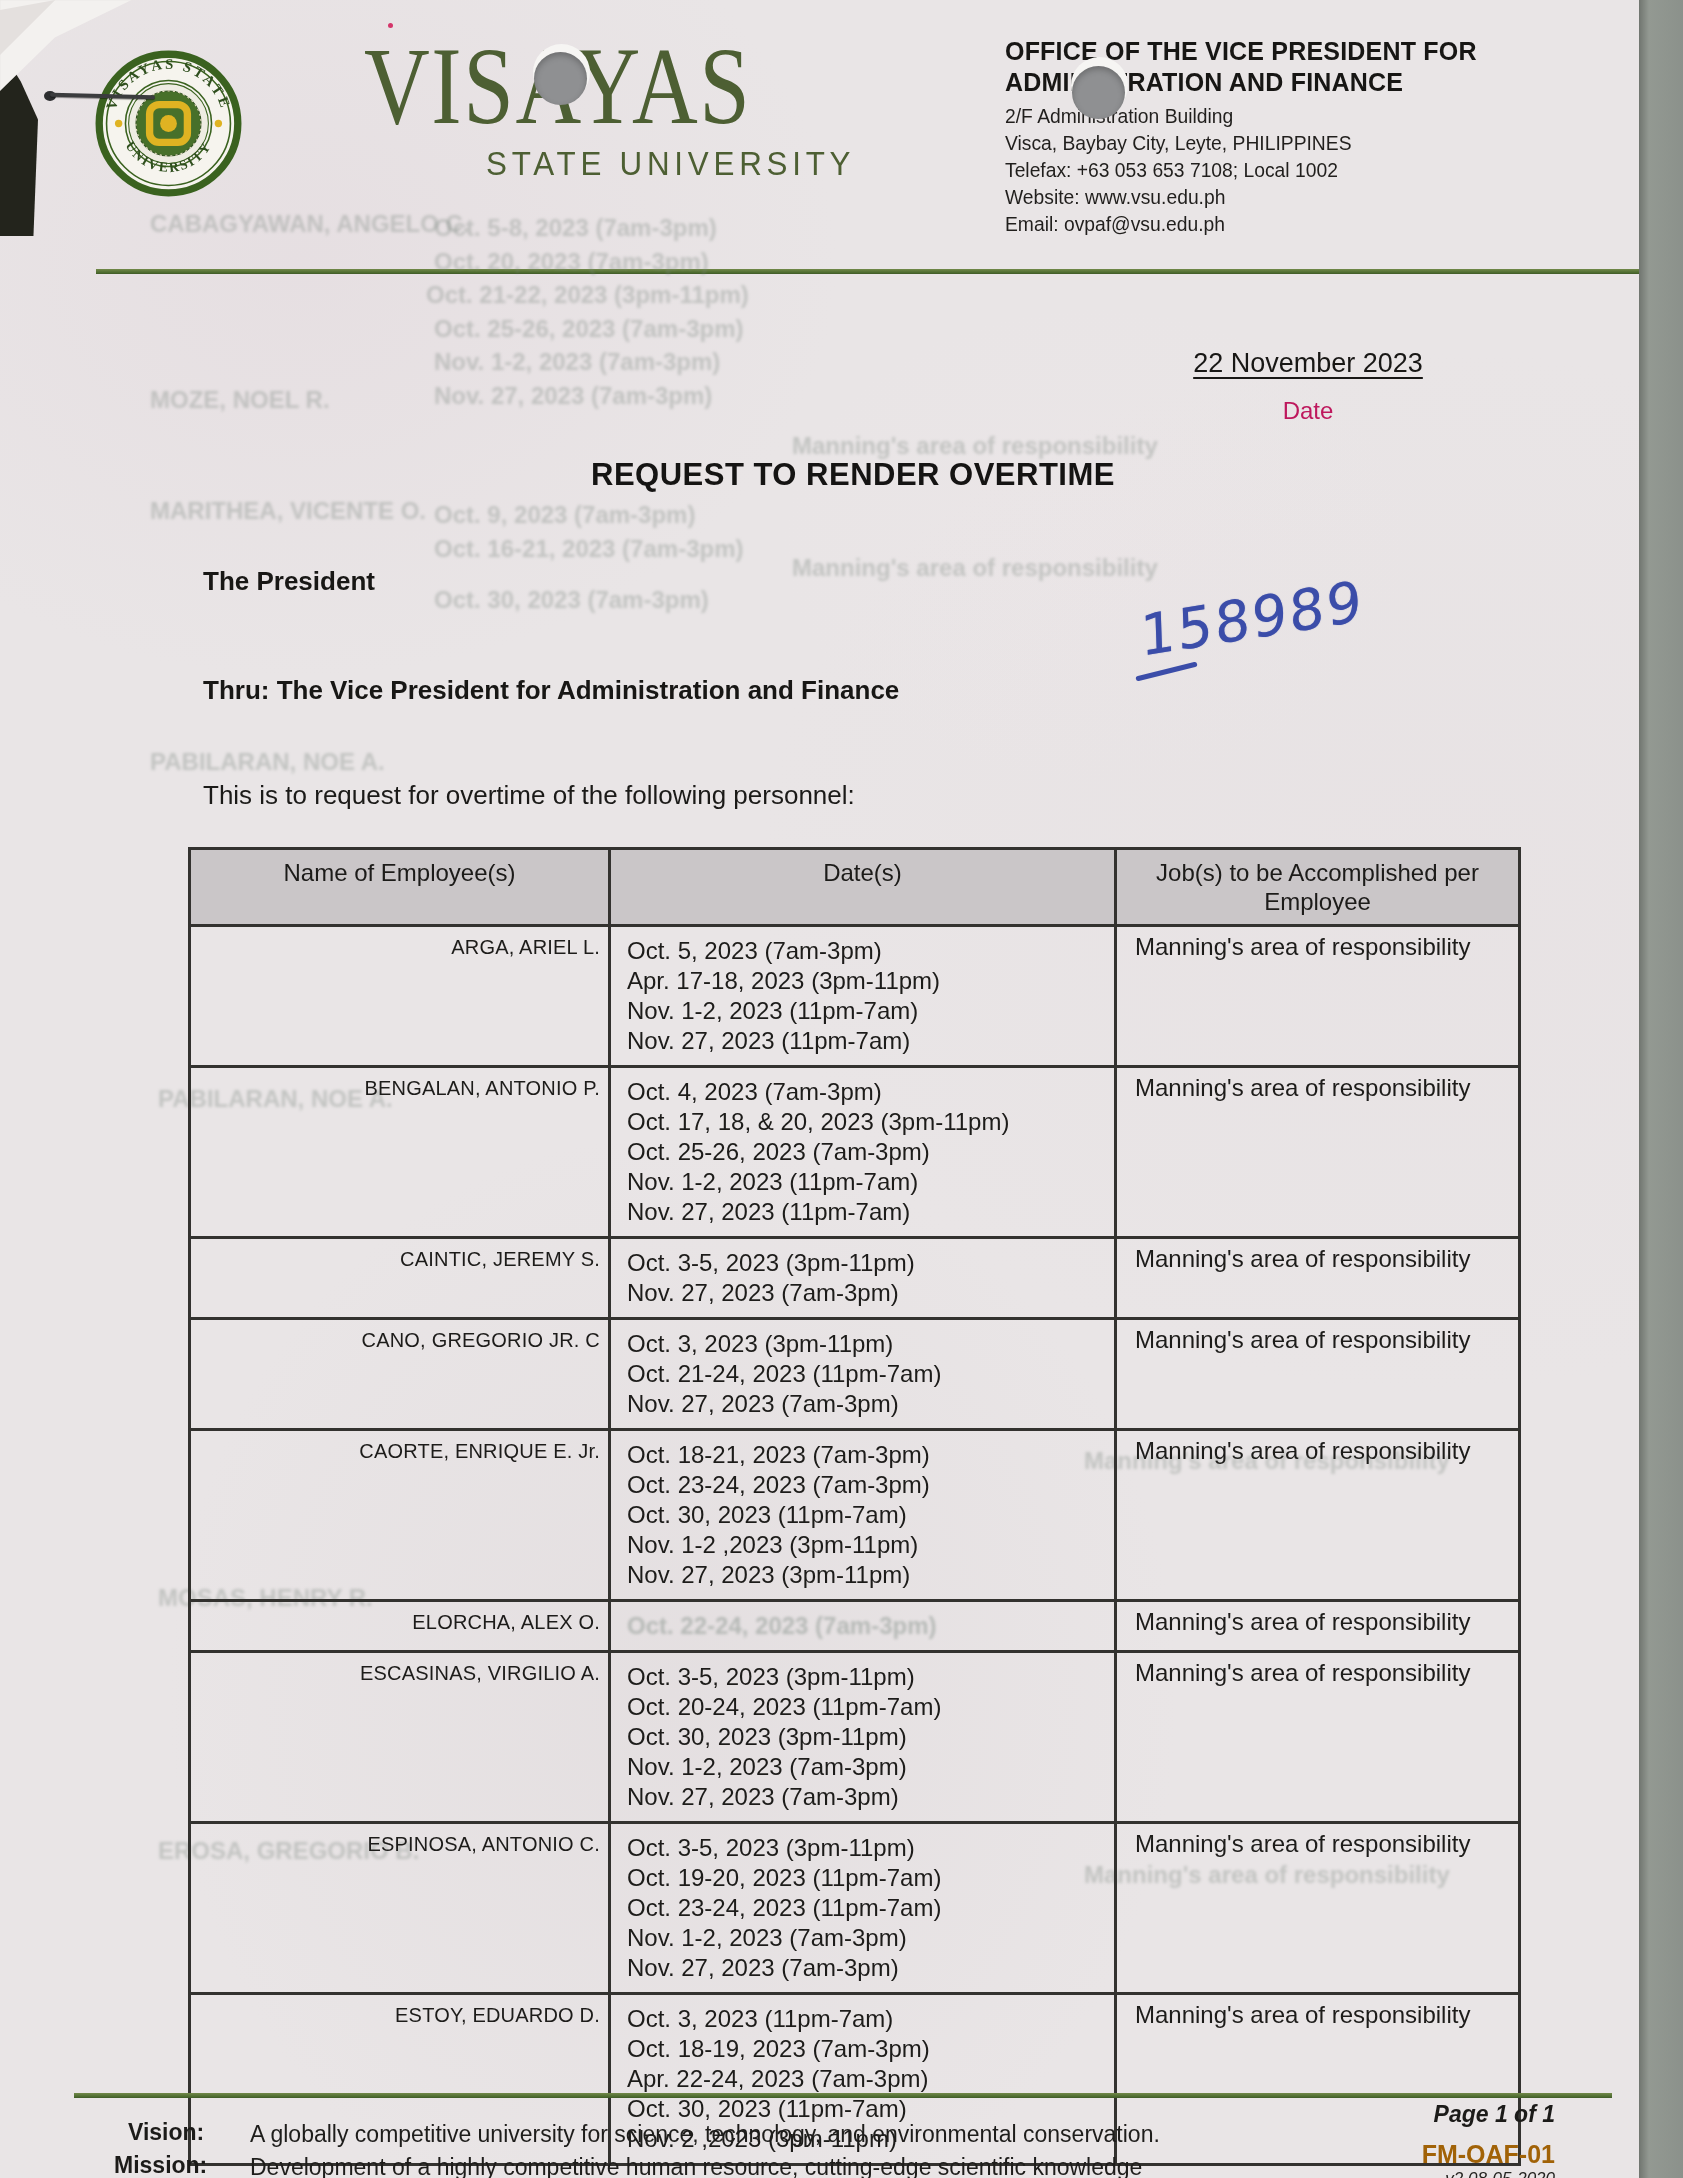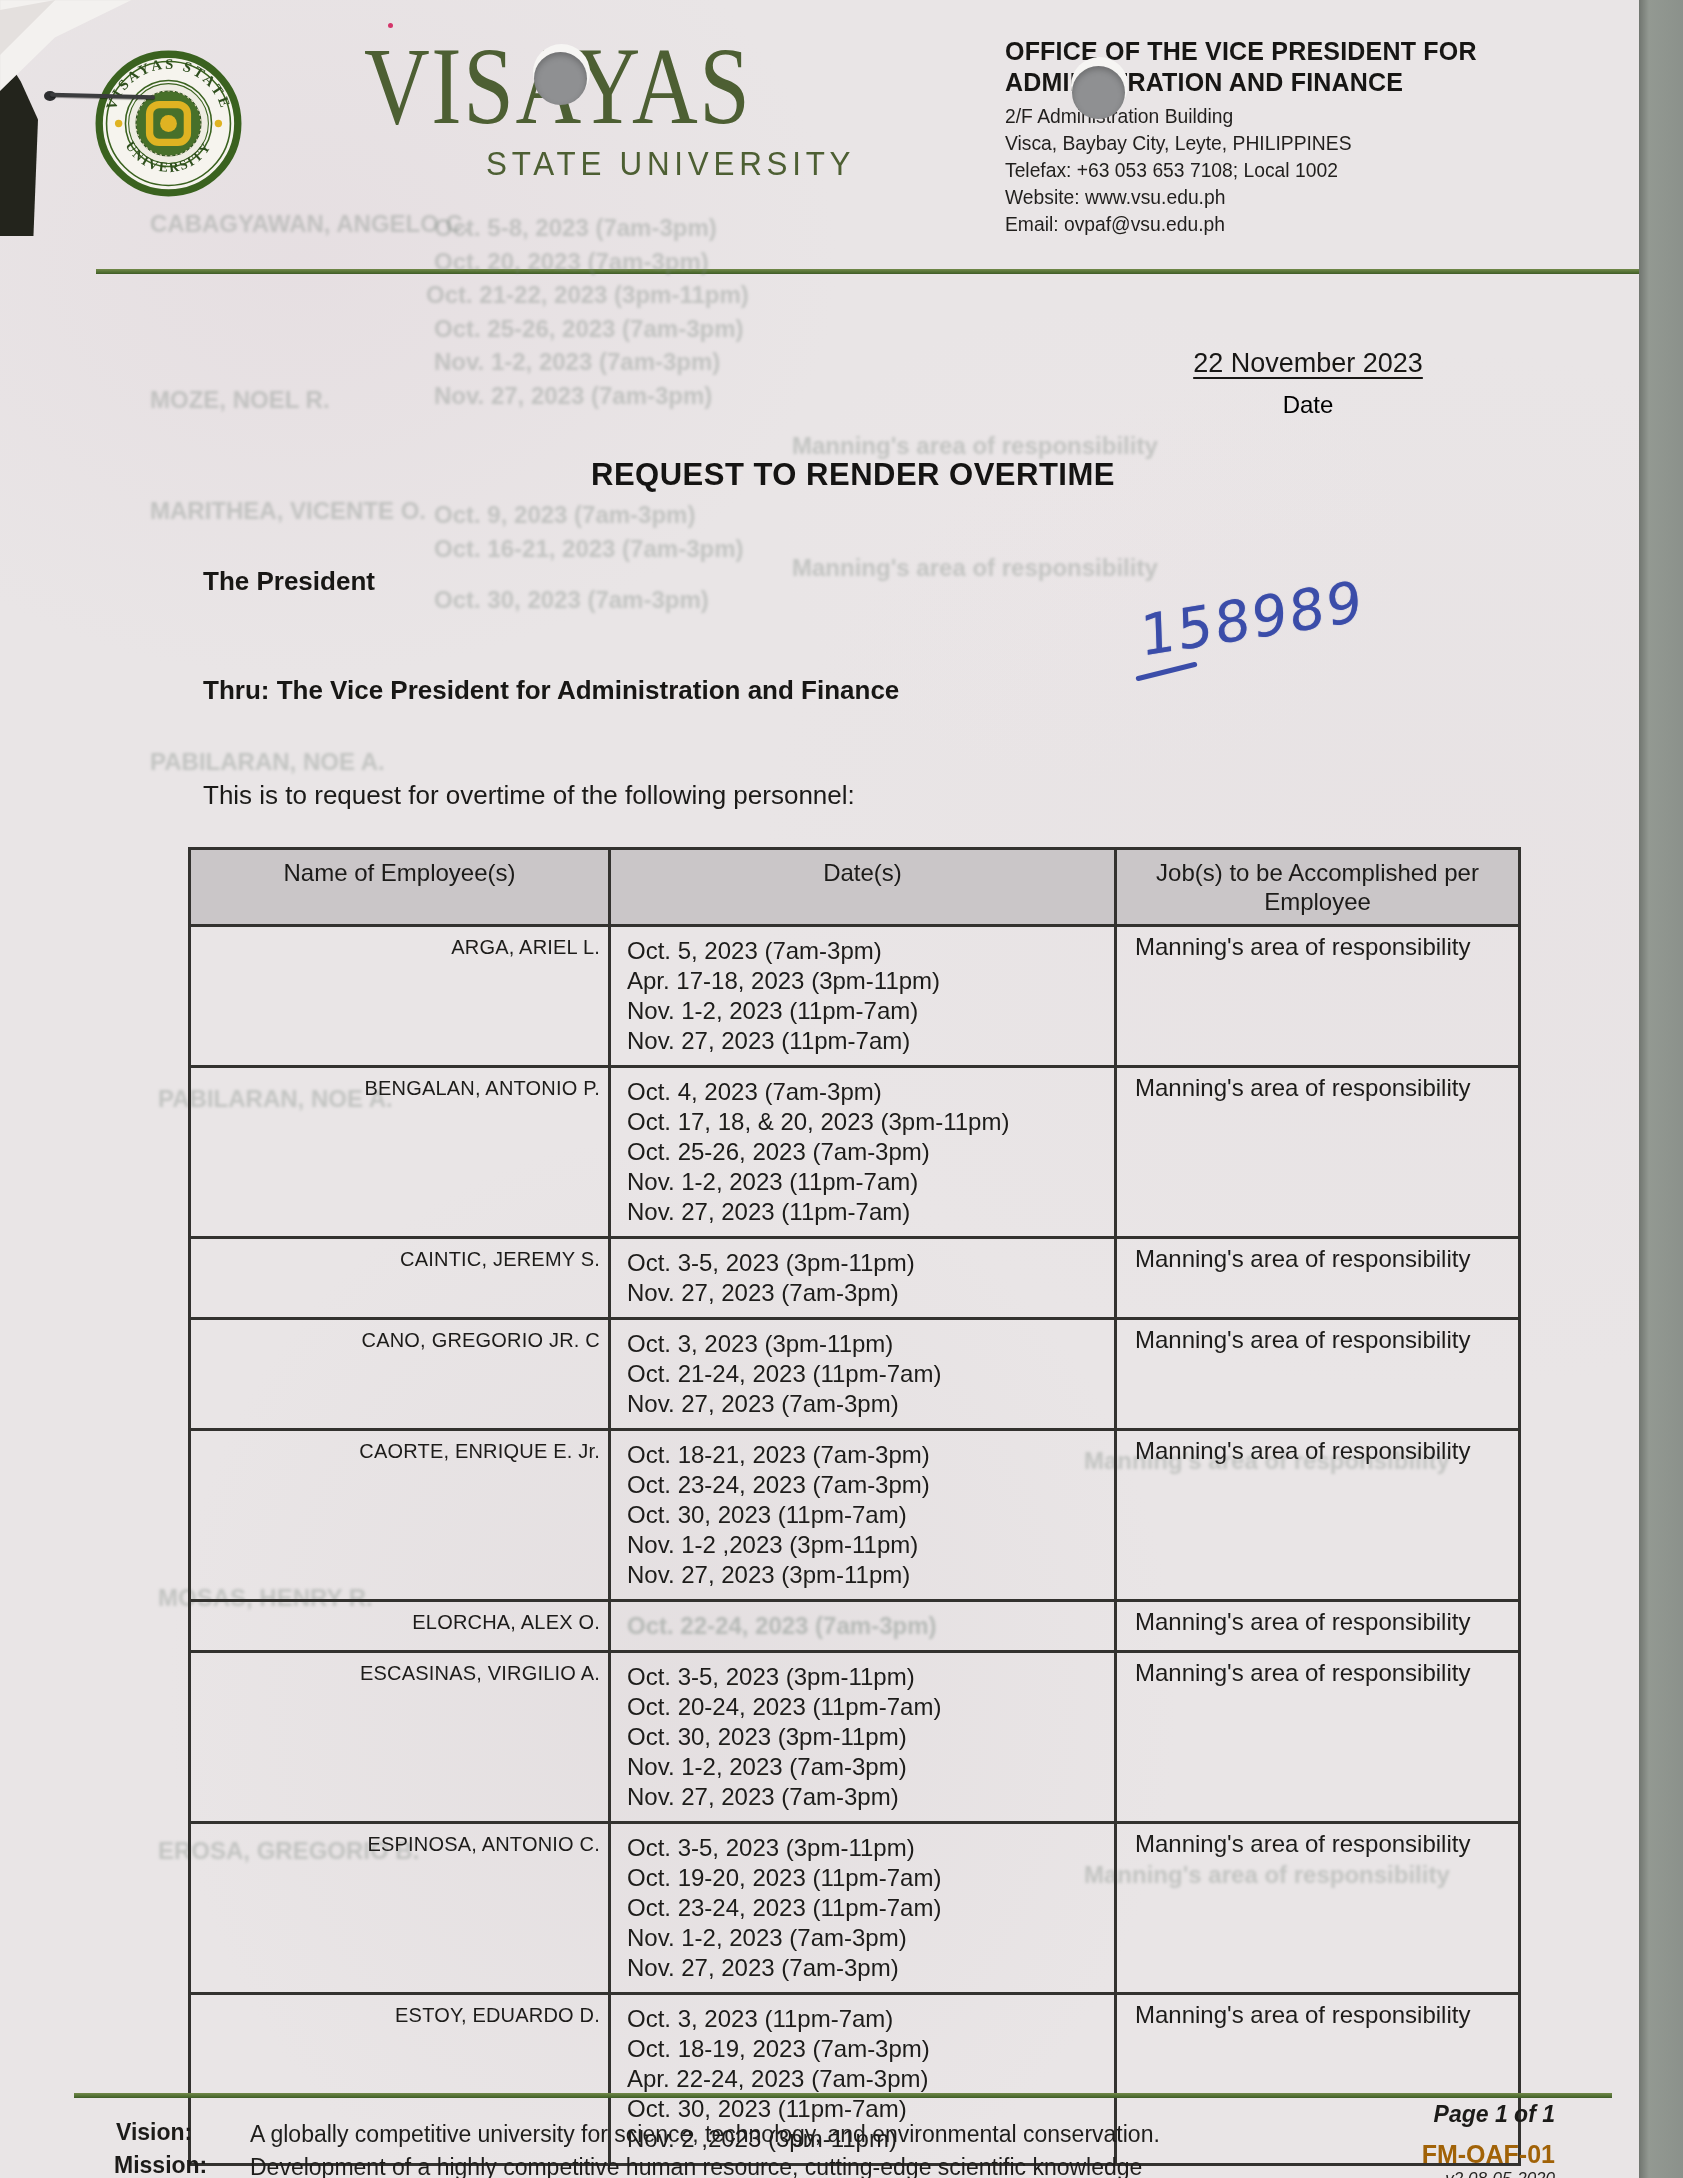--- a/index.html
+++ b/index.html
@@ -34,21 +34,21 @@
     font-weight:400;line-height:1;}
   .wordmark-sub{position:absolute;left:486px;top:145px;font-family:"Liberation Sans",sans-serif;
     font-size:33px;color:#4d5f33;letter-spacing:5px;transform:scaleX(.95);transform-origin:left top;}
   .office-block{position:absolute;left:1005px;top:36px;width:614px;}
   .office-title{font-size:25px;font-weight:bold;line-height:31px;color:#171614;letter-spacing:0.2px;}
   .office-address{font-size:19.3px;line-height:27px;margin-top:5px;color:#211f1d;}
   .rule{position:absolute;height:5px;background:linear-gradient(180deg,#72894a 0,#4e6c30 70%,#3f5a27 100%);}
   
   .date-value{font-size:27px;text-decoration:underline;text-underline-offset:5px;
     text-decoration-thickness:2px;color:#181715;}
-  .date-label{font-size:24px;margin-top:12px;color:#000000;text-align:center;}
+  .date-label{font-size:24px;margin-top:18px;color:#be185d;text-align:center;}
   .doc-title{position:absolute;left:591px;top:457px;font-size:31px;font-weight:bold;
     letter-spacing:0.5px;color:#151413;}
   .line-bold{position:absolute;font-size:26px;font-weight:bold;color:#181715;}
   .line-reg{position:absolute;font-size:26px;color:#1b1a18;}
   .handwriting{position:absolute;left:1139px;top:586px;font-family:"DejaVu Sans",sans-serif;
     font-size:56px;color:#3b4da9;transform:rotate(-9deg) skewX(-7deg);letter-spacing:2px;
     text-shadow:0 0 1px rgba(59,77,169,.6);}
   .handwriting-underline{position:absolute;left:1135px;top:669px;width:63px;height:5px;
     background:#3b4da9;transform:rotate(-14deg);border-radius:3px;}
   
@@ -264,21 +264,21 @@
             <div class="date-line">Oct. 30, 2023 (11pm-7am)</div>
             <div class="date-line">Nov. 2 ,2023 (3pm-11pm)</div>
           </td>
           <td class="cell-job">Manning's area of responsibility</td>
         </tr>
       </tbody>
   </table>
 
   <div class="rule" style="left:74px;top:2093px;width:1538px;"></div>
   <div class="page-label">Page 1 of 1</div>
-  <div class="footer-label" style="left:116px;top:2119px;">Vision:</div>
+  <div class="footer-label" style="left:128px;top:2119px;">Vision:</div>
   <div class="footer-text" style="left:250px;top:2121px;">A globally competitive university for science, technology, and environmental conservation.</div>
   <div class="footer-label" style="left:114px;top:2152px;">Mission:</div>
   <div class="footer-text" style="left:250px;top:2154px;">Development of a highly competitive human resource, cutting-edge scientific knowledge</div>
 
   <div class="form-code">FM-OAF-01</div>
   <div class="form-version">v2 08-05-2020</div>
 
   <div class="corner-dark"></div>
   <div class="corner-flap"></div>
   <div class="corner-flap2"></div>

